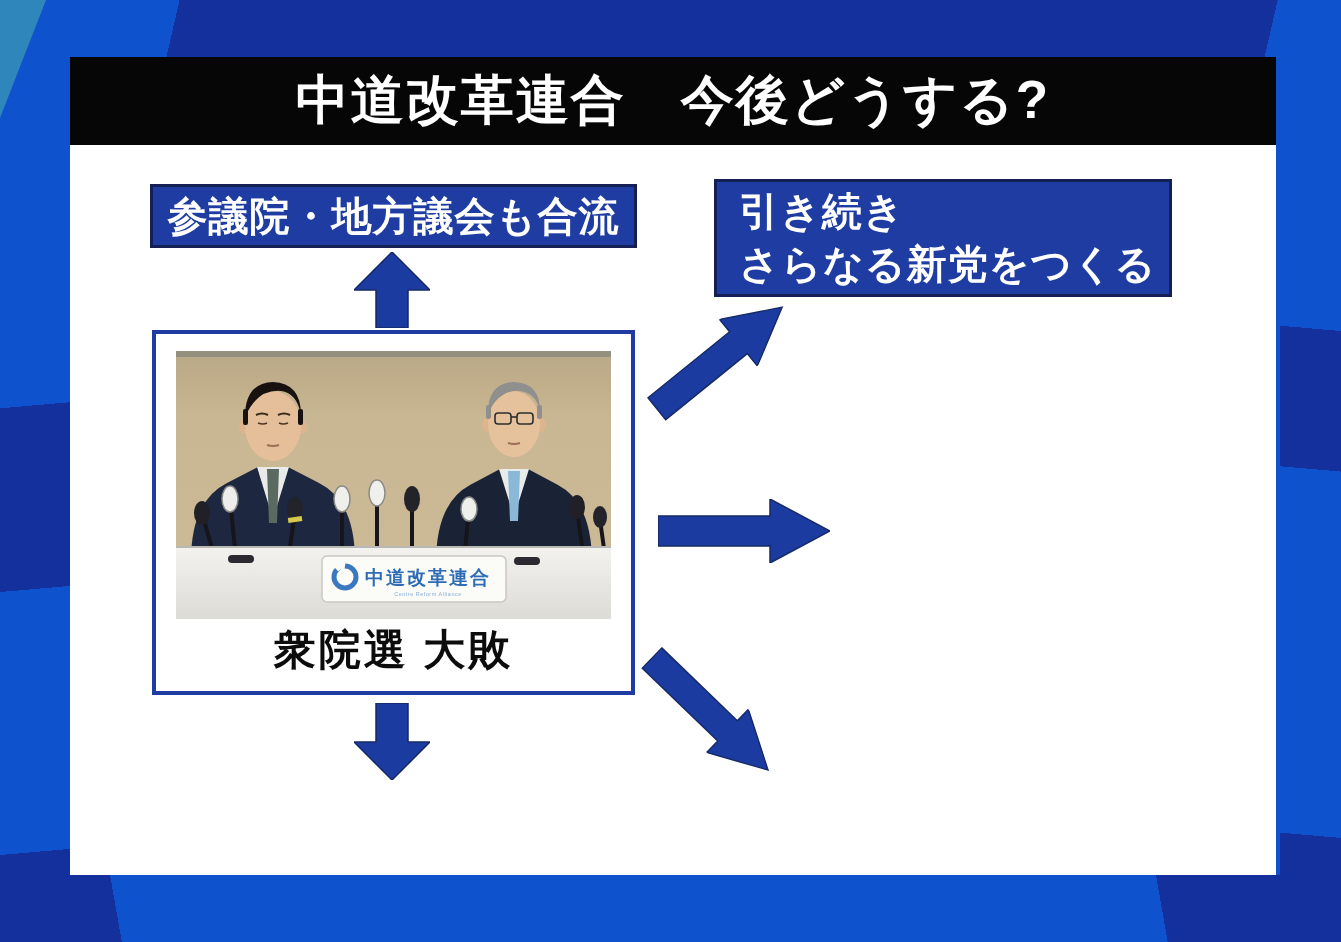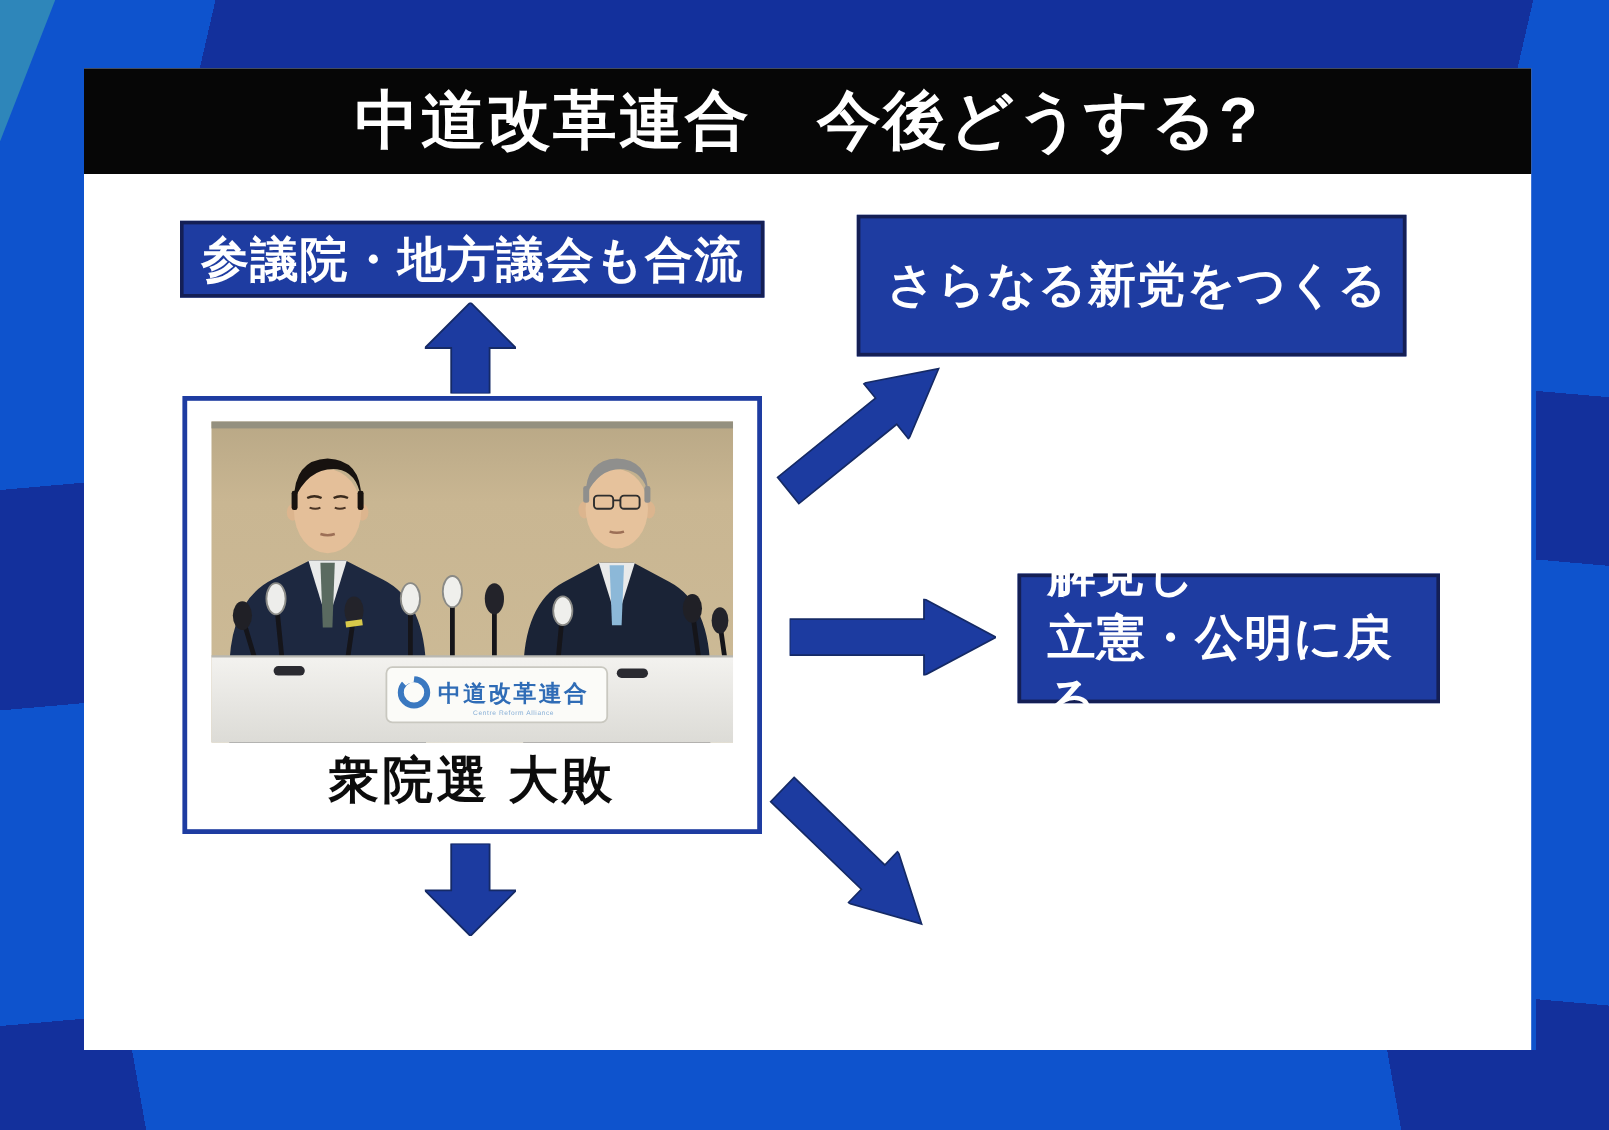--- a/index.html
+++ b/index.html
@@ -65,27 +65,24 @@
     <div class="header-bar">
       <span>中道改革連合　今後どうする?</span>
     </div>
   </div>
 
   <div class="opt center opt-top-left">
     <span>参議院・地方議会も合流</span>
   </div>
 
   <div class="opt lines opt-top-right">
+    <span>引き続き</span>
     <span>さらなる新党をつくる</span>
   </div>
 
-  <div class="opt lines opt-mid-right">
-    <span>解党し</span>
-    <span>立憲・公明に戻る</span>
-  </div>
 
 
 
   <div class="arrow arrow-up">
     <svg viewBox="0 0 76 76">
         <polygon points="38,0 76,38 54,38 54,76 22,76 22,38 0,38" fill="#1c3ba0" stroke="#152a66" stroke-width="1.5"></polygon>
       </svg>
   </div>
   <div class="arrow arrow-down">
     <svg viewBox="0 0 76 77">

